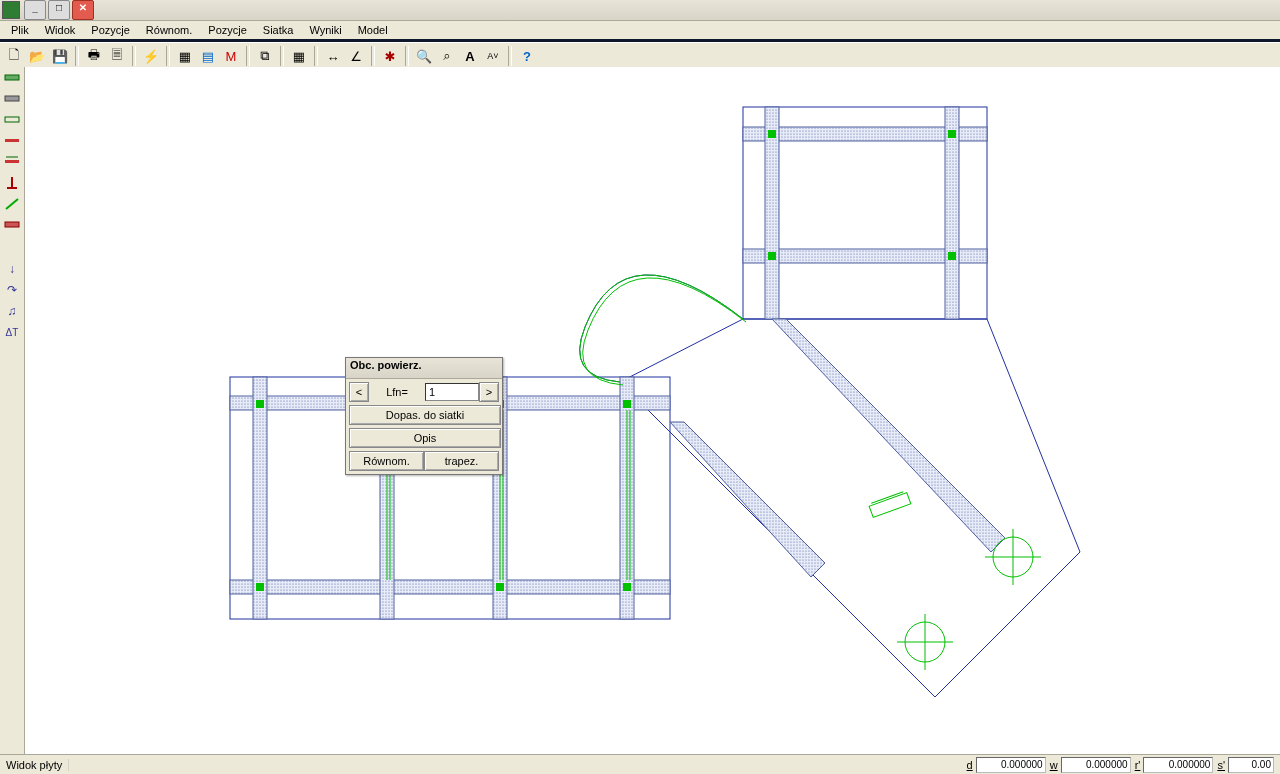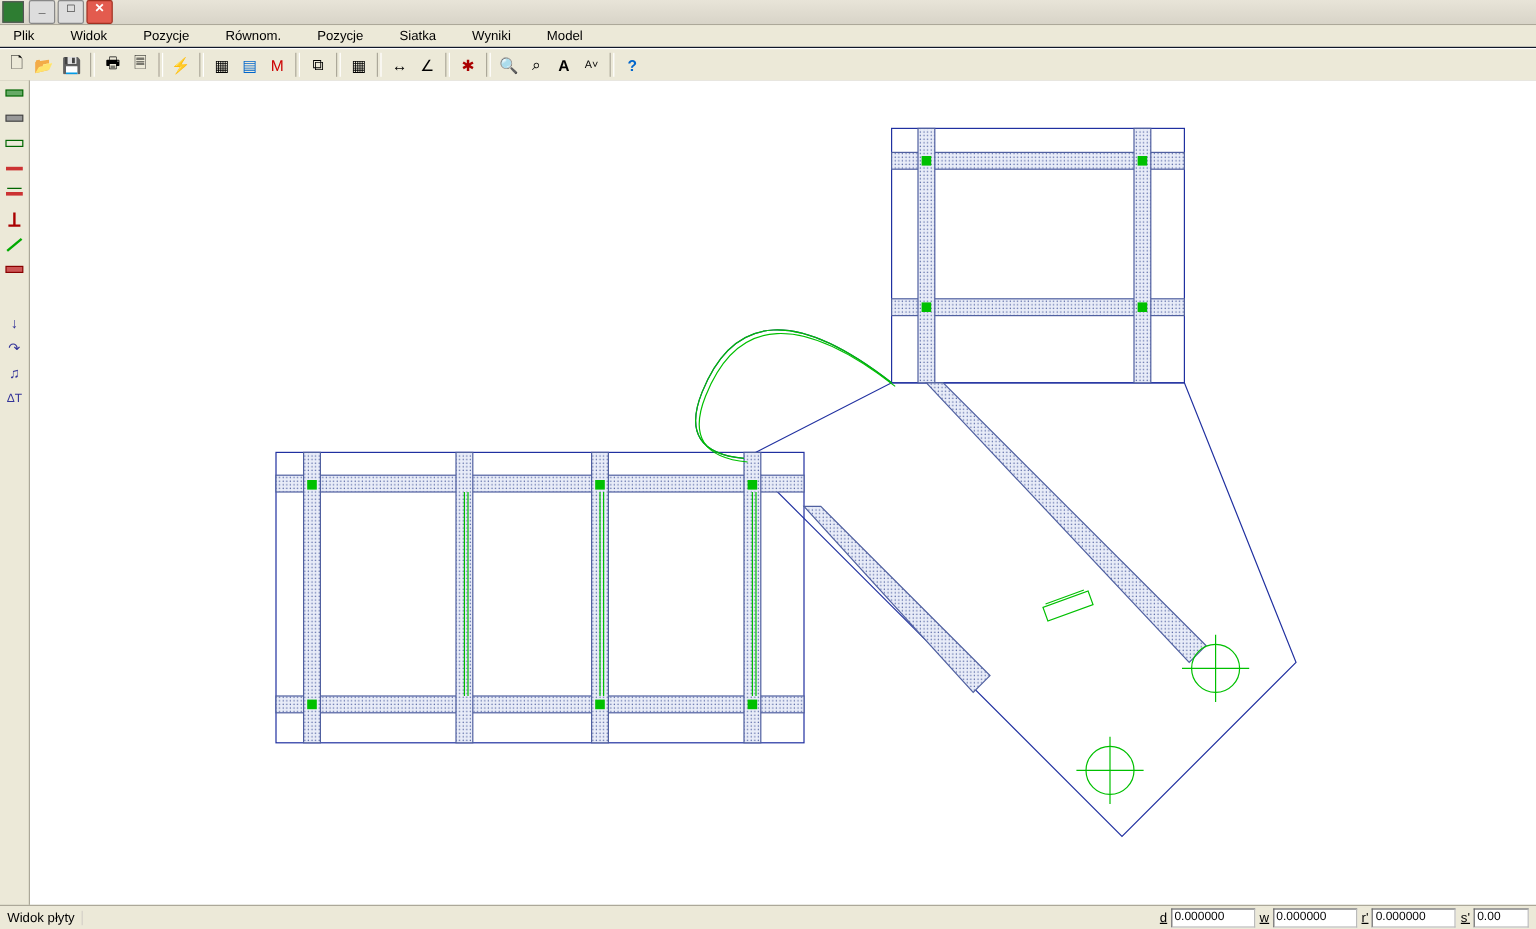--- a/index.html
+++ b/index.html
@@ -2,35 +2,35 @@
 <html><head>
 <meta charset="utf-8">
 <style>
   html,body{margin:0;padding:0;font-family:Tahoma,Arial,sans-serif;font-size:11px;background:#ece9d8;color:#000;height:774px;width:1280px;overflow:hidden}
   .titlebar{height:20px;background:linear-gradient(#e8e4d8,#d8d4c8);border-bottom:1px solid #aca899;display:flex;align-items:center;padding:0 2px;font-weight:bold}
   .titlebar .icon{width:16px;height:16px;background:#2e7d32;margin-right:4px;border:1px solid #555}
   .titlebar .title{flex:1;white-space:nowrap;overflow:hidden}
   .winbtns{display:flex;gap:2px}
   .winbtn{width:20px;height:18px;border:1px solid #888;background:#ddd;font-size:10px;line-height:14px;text-align:center;border-radius:2px}
   .winbtn.close{background:#e35b4e;color:#fff;border-color:#a03020}
-  .menubar{height:18px;background:#ece9d8;display:flex;align-items:center;padding-left:4px;gap:16px;border-bottom:1px solid #0f172a}
+  .menubar{height:18px;background:#ece9d8;display:flex;align-items:center;padding-left:4px;gap:2px;border-bottom:3px solid #0f172a}
   .menubar span{padding:1px 7px;cursor:default}
   .toolbar{height:26px;background:#ece9d8;border-top:1px solid #fff;border-bottom:1px solid #aca899;display:flex;align-items:center;padding-left:3px;gap:1px}
   .tbtn{width:22px;height:22px;display:flex;align-items:center;justify-content:center;font-size:13px;cursor:default}
   .tsep{width:2px;height:20px;border-left:1px solid #aca899;border-right:1px solid #fff;margin:0 3px}
   .workspace{position:absolute;left:0;right:0;top:67px;bottom:19px;display:flex}
   .sidetool{width:24px;background:#ece9d8;border-right:1px solid #aca899;display:flex;flex-direction:column;align-items:center;padding-top:2px;gap:3px}
   .sbtn{width:20px;height:18px;display:flex;align-items:center;justify-content:center;font-size:12px}
   .sbtn svg{width:16px;height:14px}
   .canvas{flex:1;background:#fff;position:relative;overflow:hidden}
   .statusbar{position:absolute;left:0;right:0;bottom:0;height:19px;background:#ece9d8;border-top:1px solid #aca899;display:flex;align-items:center;font-size:11px}
   .statusbar .sitem{padding:0 6px;border-right:1px solid #d4d0c8}
   .statusbar .sfield{display:flex;align-items:center;gap:3px;margin-left:4px}
   .statusbar .sfield .lbl{text-decoration:underline}
-  .statusbar .sfield .box{width:64px;height:14px;border:1px inset #bbb;background:#fff;padding:0 2px;text-align:left;font-size:10px;line-height:14px}
+  .statusbar .sfield .box{width:64px;height:14px;border:1px inset #bbb;background:#fff;padding:0 2px;text-align:right;font-size:10px;line-height:14px}
   .dialog{position:absolute;left:320px;top:290px;width:156px;background:#ece9d8;border:1px solid #777;box-shadow:1px 1px 2px rgba(0,0,0,.3)}
   .dialog .dtitle{height:18px;background:linear-gradient(#e8e4d8,#d8d4c8);font-weight:bold;padding:1px 4px;border-bottom:1px solid #aca899;font-size:11px}
   .dialog .dbody{padding:3px}
   .drow{display:flex;align-items:center;margin-bottom:3px}
   .dbtn{border:1px solid #888;background:#ece9d8;height:18px;display:flex;align-items:center;justify-content:center;font-size:11px;box-shadow:inset 1px 1px #fff,inset -1px -1px #aaa}
   .dinput{border:1px inset #888;background:#fff;height:16px;padding:0 3px;font-size:11px}
   svg.drawing{position:absolute;left:0;top:0}
   .hatch{fill:url(#dotPattern);stroke:#5060a0;stroke-width:1}
   .outline{fill:none;stroke:#2030a0;stroke-width:1}
   .greenline{fill:none;stroke:#00c000;stroke-width:1}
@@ -202,20 +202,37 @@
           <line x1="-28" y1="0" x2="28" y2="0"></line>
           <line x1="0" y1="-28" x2="0" y2="28"></line>
       </g>
       <g class="greenline" transform="translate(900,575)">
         <circle r="20"></circle>
           <line x1="-28" y1="0" x2="28" y2="0"></line>
           <line x1="0" y1="-28" x2="0" y2="28"></line>
       </g>
     </svg>
 
+    <div class="dialog">
+      <div class="dtitle">Obc. powierz.</div>
+      <div class="dbody">
+        <div class="drow">
+          <div class="dbtn" style="width:18px">&lt;</div>
+          <div style="flex:1;text-align:center">Lfn=</div>
+          <input class="dinput" style="width: 46px;" value="1">
+          <div class="dbtn" style="width:18px">&gt;</div>
+        </div>
+        <div class="dbtn" style="width:100%;margin-bottom:3px">Dopas. do siatki</div>
+        <div class="dbtn" style="width:100%;margin-bottom:3px">Opis</div>
+        <div class="drow" style="margin-bottom:0">
+          <div class="dbtn" style="flex:1">Równom.</div>
+          <div class="dbtn" style="flex:1">trapez.</div>
+        </div>
+      </div>
+    </div>
   </div>
 </div>
 
 <div class="statusbar">
   <div class="sitem">Widok płyty</div>
   <div style="flex:1"></div>
   <div class="sfield">
       <span class="lbl">d</span>
       <div class="box">0.000000</div>
     </div>

